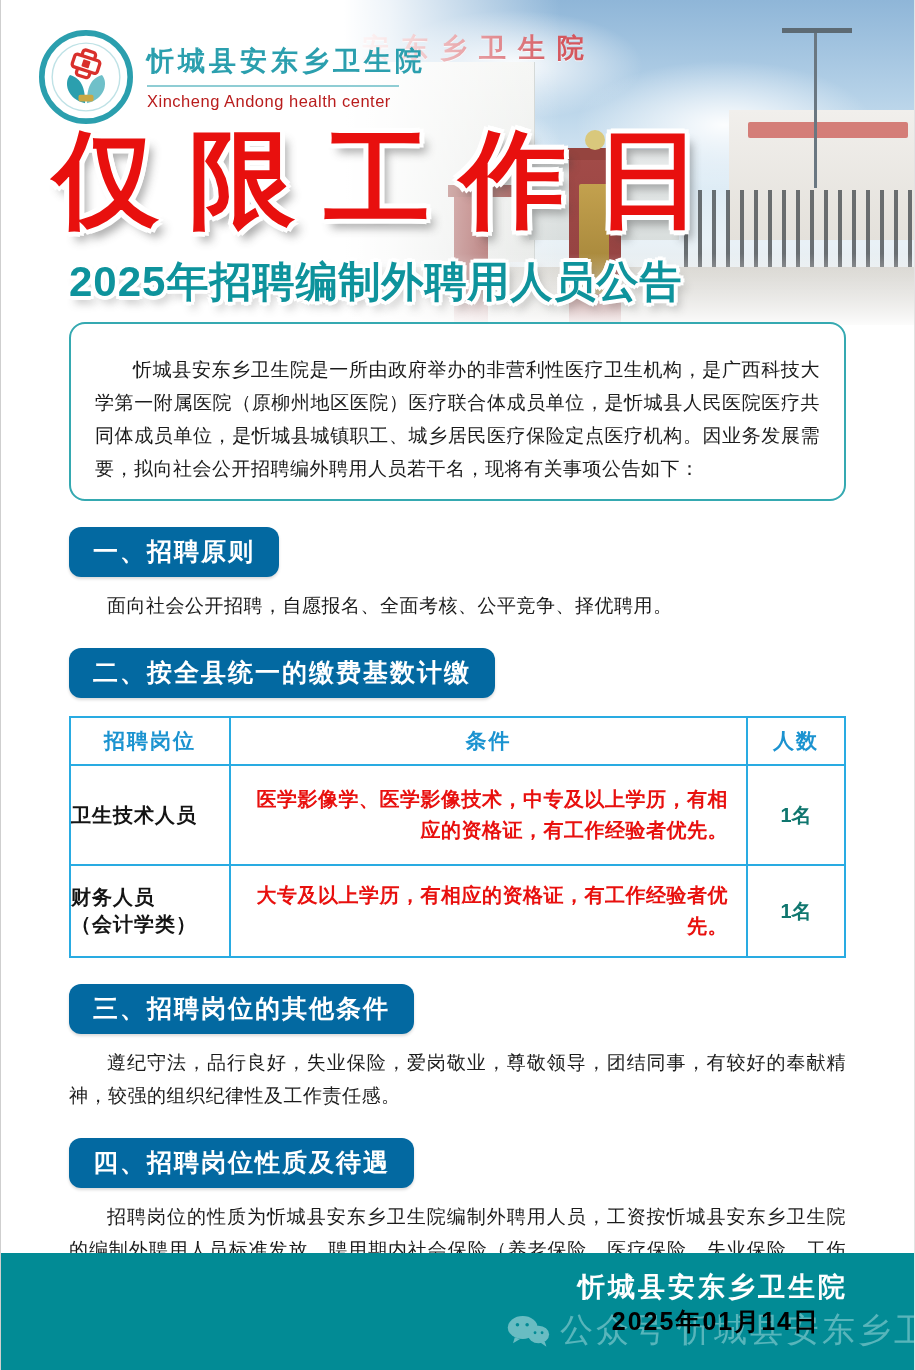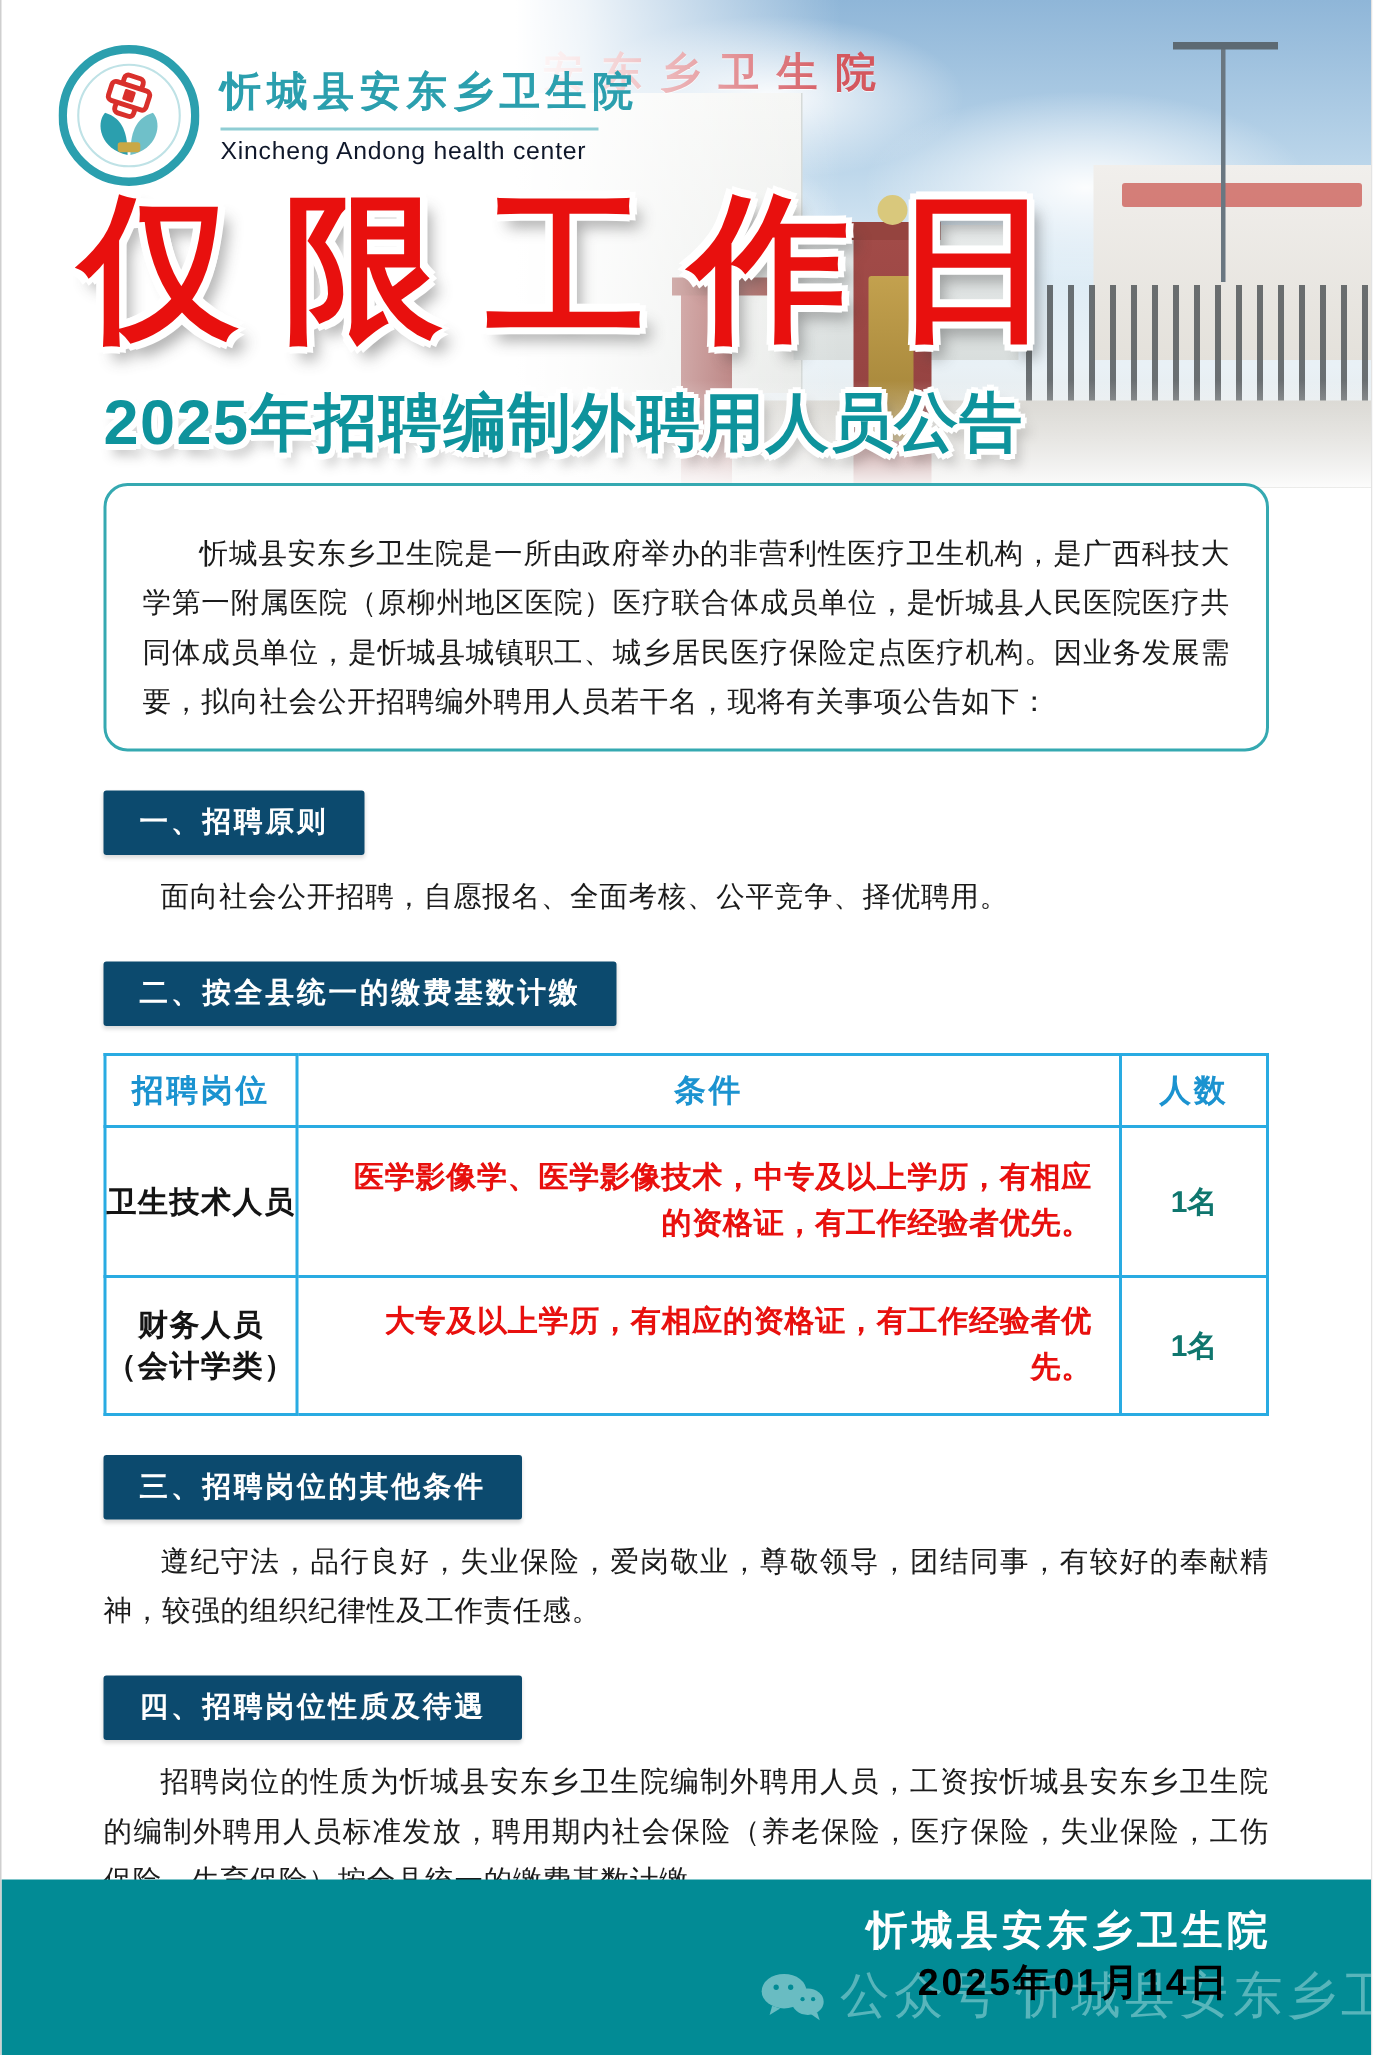--- a/index.html
+++ b/index.html
@@ -52,21 +52,21 @@
   .photo-fade {
     position:absolute; inset:0;
     background:linear-gradient(90deg,#ffffff 0%, rgba(255,255,255,.85) 8%, rgba(255,255,255,0) 38%),
                linear-gradient(0deg, rgba(255,255,255,.95) 0%, rgba(255,255,255,0) 22%);
   }
 
   .brand { position:absolute; left:38px; top:30px; display:flex; align-items:center; gap:14px; }
   .logo { width:94px; height:94px; }
   .brand-text .cn { color:#2b9fae; font-size:27px; font-weight:bold; letter-spacing:4px; }
   .brand-rule { margin-top:6px; height:2px; width:252px; background:#8fcdd4; }
-  .brand-text .en { margin-top:5px; color:#0f172a; font-size:16.5px; letter-spacing:.5px; }
+  .brand-text .en { margin-top:5px; color:#b91c1c; font-size:16.5px; letter-spacing:.5px; }
 
   .stroke-white {
     text-shadow:
       -4px -4px 0 #fff, 4px -4px 0 #fff, -4px 4px 0 #fff, 4px 4px 0 #fff,
       -5px 0 0 #fff, 5px 0 0 #fff, 0 -5px 0 #fff, 0 5px 0 #fff,
       7px 9px 10px rgba(60,60,60,.45);
   }
   .hero-title {
     position:absolute; left:52px; top:126px; z-index:3;
     color:#e8100e; font-size:106px; font-weight:bold; line-height:1;
@@ -86,36 +86,36 @@
   .intro-box {
     border:2px solid #35a9b1; border-radius:16px; background:#ffffff;
     padding:29px 24px 14px; min-height:118px;
   }
   .para {
     font-size:19px; line-height:1.74; text-align:justify; text-indent:2em;
     letter-spacing:.5px;
   }
   .badge {
     display:inline-block; margin-top:26px;
-    background:#0c4a6e; color:#ffffff; font-weight:bold; font-size:19px;
-    letter-spacing:2px; padding:8px 24px 9px; border-radius:2px;
+    background:#0369a1; color:#ffffff; font-weight:bold; font-size:25px;
+    letter-spacing:2px; padding:8px 24px 9px; border-radius:12px;
     box-shadow:0 2px 3px rgba(0,0,0,.15);
   }
   .body-para { margin-top:12px; }
 
   table.jobs {
     width:100%; margin-top:18px; border-collapse:collapse;
     border:2px solid #29abe2; background:#fff;
   }
   table.jobs th, table.jobs td { border:2px solid #29abe2; }
   table.jobs th {
     color:#1b93d0; font-size:21px; font-weight:bold; height:48px; letter-spacing:2px;
   }
   td.pos {
-    width:128px; text-align:center; font-weight:bold; font-size:20px; color:#141414;
+    width:160px; font-weight:bold; font-size:20px; color:#141414;
     letter-spacing:1px;
   }
   td.cond {
     padding:12px 18px; color:#e8100e; font-weight:bold; font-size:20px;
     line-height:1.55; text-align:right; letter-spacing:.5px;
   }
   td.cnt { width:98px; text-align:center; color:#0f766e; font-weight:bold; font-size:20px; }
   tr.r1 { height:100px; } tr.r2 { height:92px; }
 
   

